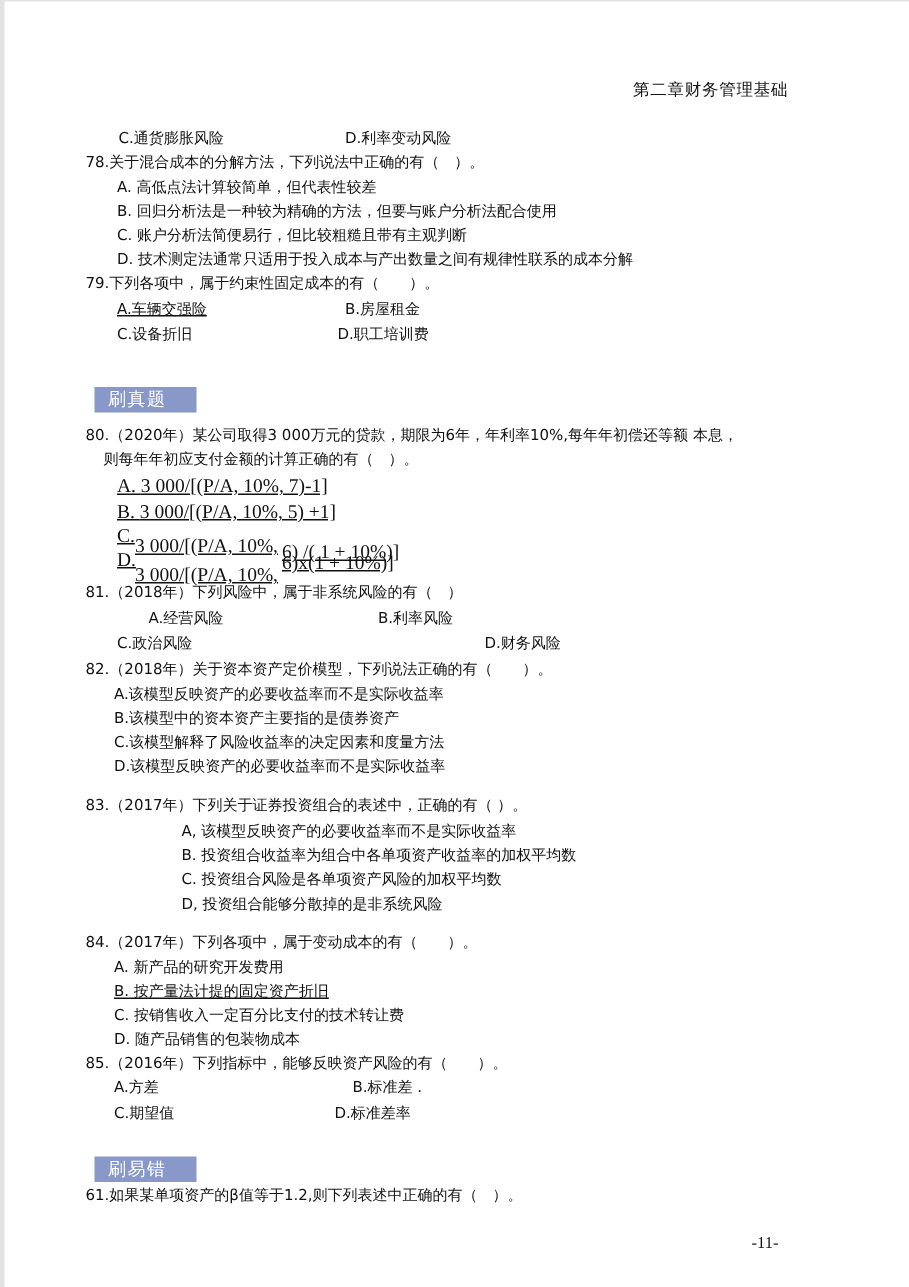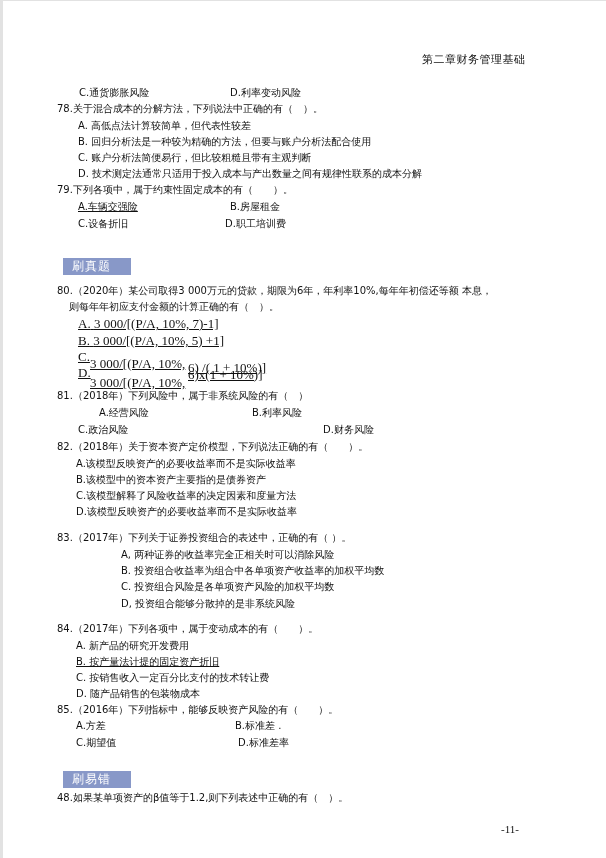--- a/index.html
+++ b/index.html
@@ -70,34 +70,34 @@
 <div class="abs" style="left:78px; top:423px;">C.政治风险</div>
 <div class="abs" style="left:293px; top:423px;margin-left:30px;">D.财务风险</div>
 
 <div class="abs" style="left:57px; top:440px;">82.（2018年）关于资本资产定价模型，下列说法正确的有（　　）。</div>
 <div class="abs" style="left:76px; top:457px;">A.该模型反映资产的必要收益率而不是实际收益率</div>
 <div class="abs" style="left:76px; top:473px;">B.该模型中的资本资产主要指的是债券资产</div>
 <div class="abs" style="left:76px; top:489px;">C.该模型解释了风险收益率的决定因素和度量方法</div>
 <div class="abs" style="left:76px; top:505px;">D.该模型反映资产的必要收益率而不是实际收益率</div>
 
 <div class="abs" style="left:57px; top:531px;">83.（2017年）下列关于证券投资组合的表述中，正确的有（ ）。</div>
-<div class="abs" style="left:121px; top:548px;">A, 两种证券的收益率完全正相关时可以消除风险</div>
+<div class="abs" style="left:121px; top:548px;">A, 该模型反映资产的必要收益率而不是实际收益率</div>
 <div class="abs" style="left:121px; top:564px;">B. 投资组合收益率为组合中各单项资产收益率的加权平均数</div>
 <div class="abs" style="left:121px; top:580px;">C. 投资组合风险是各单项资产风险的加权平均数</div>
 <div class="abs" style="left:121px; top:597px;">D, 投资组合能够分散掉的是非系统风险</div>
 
 <div class="abs" style="left:57px; top:622px;">84.（2017年）下列各项中，属于变动成本的有（　　）。</div>
 <div class="abs" style="left:76px; top:639px;">A. 新产品的研究开发费用</div>
 <div class="abs" style="left:76px; top:655px;text-decoration:underline;">B. 按产量法计提的固定资产折旧</div>
 <div class="abs" style="left:76px; top:671px;">C. 按销售收入一定百分比支付的技术转让费</div>
 <div class="abs" style="left:76px; top:687px;">D. 随产品销售的包装物成本</div>
 
 <div class="abs" style="left:57px; top:703px;">85.（2016年）下列指标中，能够反映资产风险的有（　　）。</div>
 <div class="abs" style="left:76px; top:719px;">A.方差</div>
 <div class="abs" style="left:235px; top:719px;">B.标准差 .</div>
 <div class="abs" style="left:76px; top:736px;">C.期望值</div>
-<div class="abs" style="left:238px; top:736px;text-align:right;">D.标准差率</div>
+<div class="abs" style="left:223px; top:736px;text-align:right;">D.标准差率</div>
 
 <div class="section-tag" style="left:63px; top:771px;">刷易错</div>
 
-<div class="abs" style="left:57px; top:791px;">48.如果某单项资产的β值等于1.2,则下列表述中正确的有（　）。</div>
+<div class="abs" style="left:57px; top:791px;">61.如果某单项资产的β值等于1.2,则下列表述中正确的有（　）。</div>
 
 <div class="page-num">-11-</div>
 
 </body></html>

